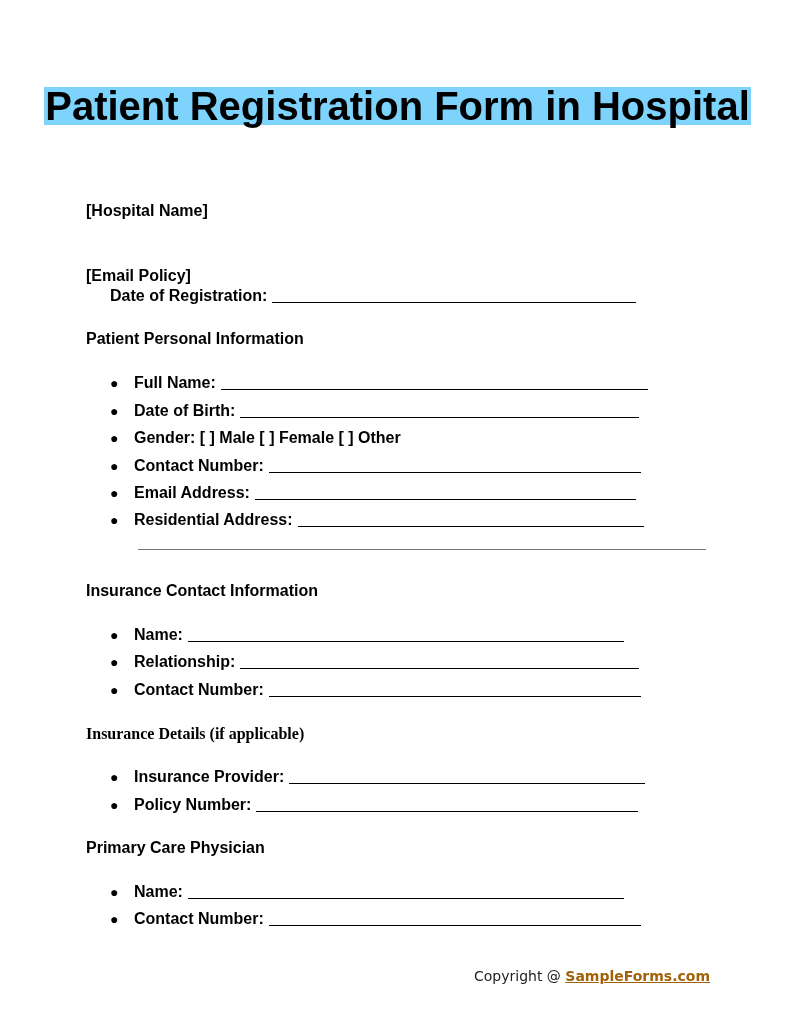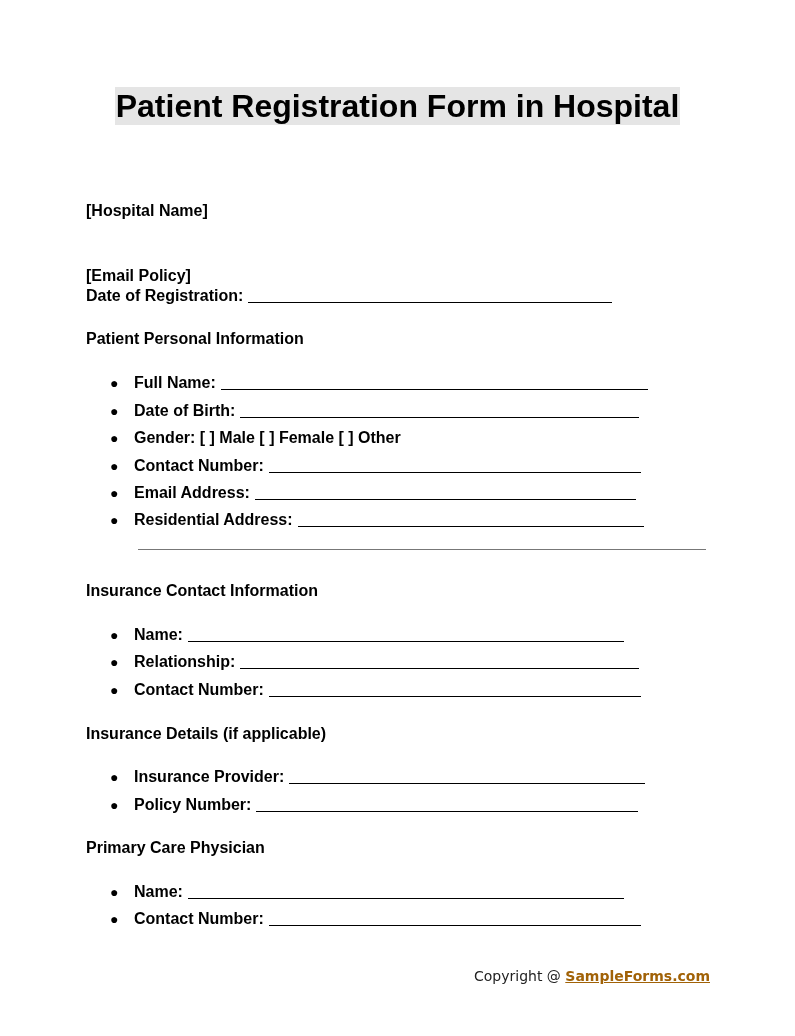--- a/index.html
+++ b/index.html
@@ -17,22 +17,22 @@
     }
     .page-title-wrap {
       position: absolute;
       top: 87px;
       left: 0;
       width: 795px;
       text-align: center;
     }
     .page-title {
       display: inline-block;
-      background: #e5e5e5;
-      font-size: 32px;
+      background: #7dd3fc;
+      font-size: 40px;
       font-weight: bold;
       line-height: 38px;
       padding: 0 1px;
       letter-spacing: 0;
     }
     .header-block {
       position: absolute;
       top: 160px;
       left: 86px;
     }
@@ -109,21 +109,21 @@
 
 <div class="page-title-wrap">
   <span class="page-title">Patient Registration Form in Hospital</span>
 </div>
 
 <div class="header-block">
   <div class="header-line">[Hospital Name]</div>
   <div class="header-line">[Email Policy]</div>
 </div>
 
-<div class="text" style="top:286px;">
+<div class="text" style="top:286px;margin-left:24px;">
   <span>Date of Registration:</span><span class="blank" style="width:364px;"></span>
 </div>
 
 <div class="section-title" style="top:329px;">Patient Personal Information</div>
 
 <div class="bullet-row" style="top:373px;">
   <span class="bullet">●</span>
   <span>Full Name:</span>
     <span class="blank" style="width:427px;"></span>
 </div>
@@ -164,21 +164,21 @@
   <span class="bullet">●</span>
   <span>Relationship:</span>
     <span class="blank" style="width:399px;"></span>
 </div>
 <div class="bullet-row" style="top:680px;">
   <span class="bullet">●</span>
   <span>Contact Number:</span>
     <span class="blank" style="width:372px;"></span>
 </div>
 
-<div class="section-title" style="top:724px;">Insurance Details (if applicable)</div>
+<div class="section-title" style="top:724px;font-family:Liberation Serif, serif;">Insurance Details (if applicable)</div>
 
 <div class="bullet-row" style="top:767px;">
   <span class="bullet">●</span>
   <span>Insurance Provider:</span>
     <span class="blank" style="width:356px;"></span>
 </div>
 <div class="bullet-row" style="top:795px;">
   <span class="bullet">●</span>
   <span>Policy Number:</span>
     <span class="blank" style="width:382px;"></span>

